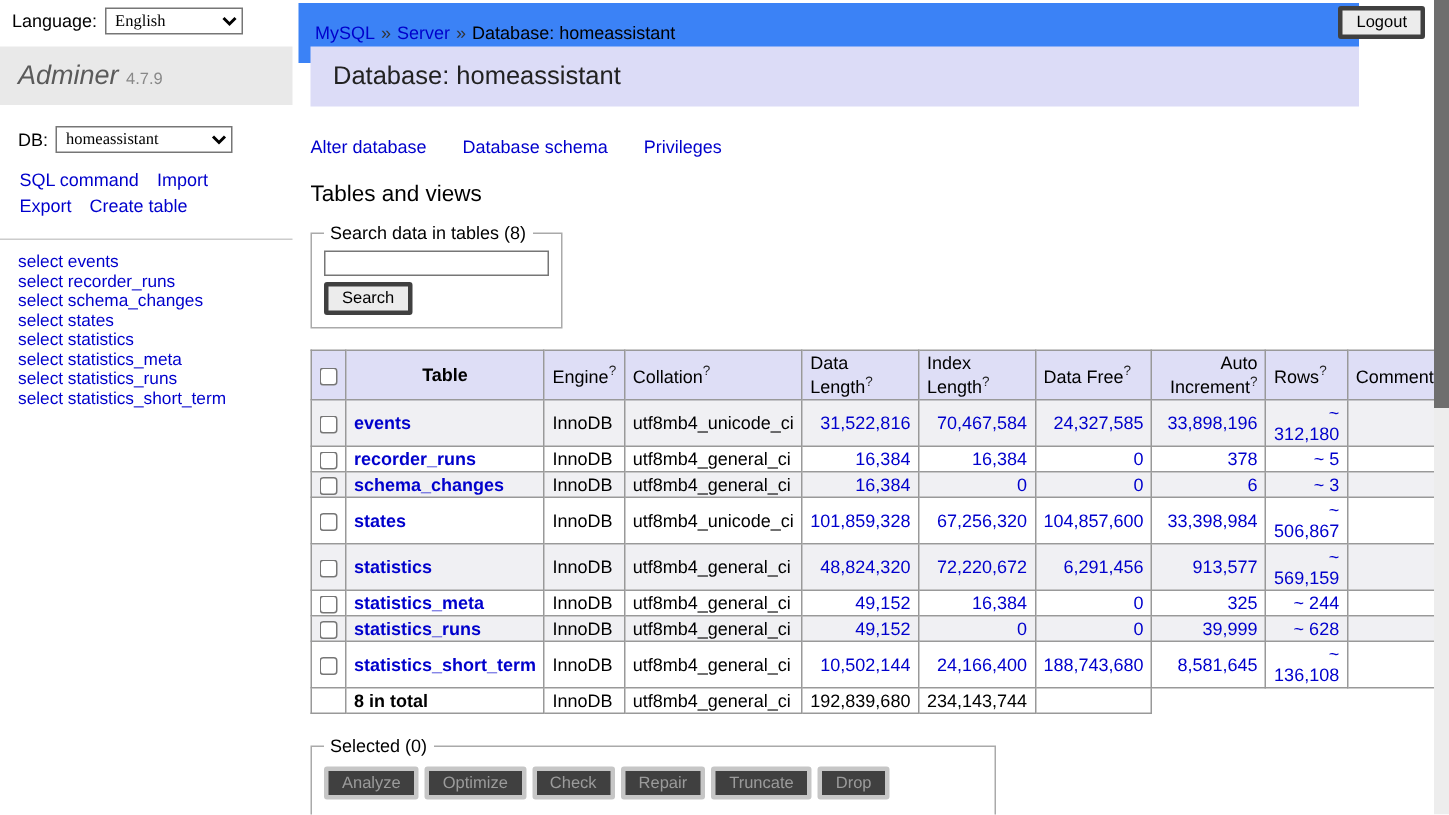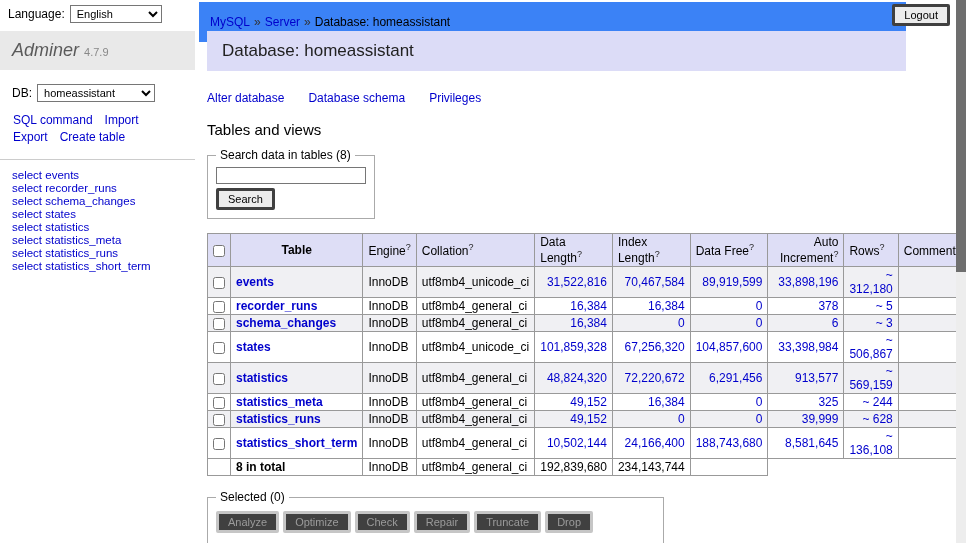--- a/index.html
+++ b/index.html
@@ -6,21 +6,21 @@
   html,body { margin:0; padding:0; }
   body {
     width:966px; height:543px; position:relative; overflow:hidden;
     background:#fff; font-family:"Liberation Sans", sans-serif; font-size:12px; color:#000;
   }
   a { color:#0000cc; text-decoration:none; cursor:pointer; }
 
   
   .lang { position:absolute; left:8px; top:5px; display:flex; align-items:center; gap:5px; }
   select {
-    font-family:Liberation Sans, sans-serif; font-size:11px; height:18px;
+    font-family:Liberation Serif, serif; font-size:11px; height:18px;
     border:1px solid #767676; background:#fff; padding:0 2px;
   }
   .lang select { width:92px; }
   .breadcrumb-band {
     position:absolute; left:199px; top:2px; width:707px; height:40px;
     background:#3b82f6; display:flex; align-items:center; padding:0 11px;
   }
   .crumb-current { color:#000; }
   .sep { color:#333; margin:0 4px; }
   .btn {
@@ -168,21 +168,21 @@
         </tr>
       </thead>
     <tbody id="tbody">
         <tr>
           <td class="c-check"><input type="checkbox" style=""></td>
           <th class="tbl-name c-name"><a>events</a></th>
           <td class="c-eng">InnoDB</td>
           <td class="c-coll">utf8mb4_unicode_ci</td>
           <td class="num"><a>31,522,816</a></td>
           <td class="num"><a>70,467,584</a></td>
-          <td class="num"><a>89,919,599</a></td>
+          <td class="num"><a>24,327,585</a></td>
           <td class="num"><a>33,898,196</a></td>
           <td class="num"><a>~ 312,180</a></td>
           <td class="c-com"></td>
         </tr>
         <tr>
           <td class="c-check"><input type="checkbox" style=""></td>
           <th class="tbl-name c-name"><a>recorder_runs</a></th>
           <td class="c-eng">InnoDB</td>
           <td class="c-coll">utf8mb4_general_ci</td>
           <td class="num"><a>16,384</a></td>

